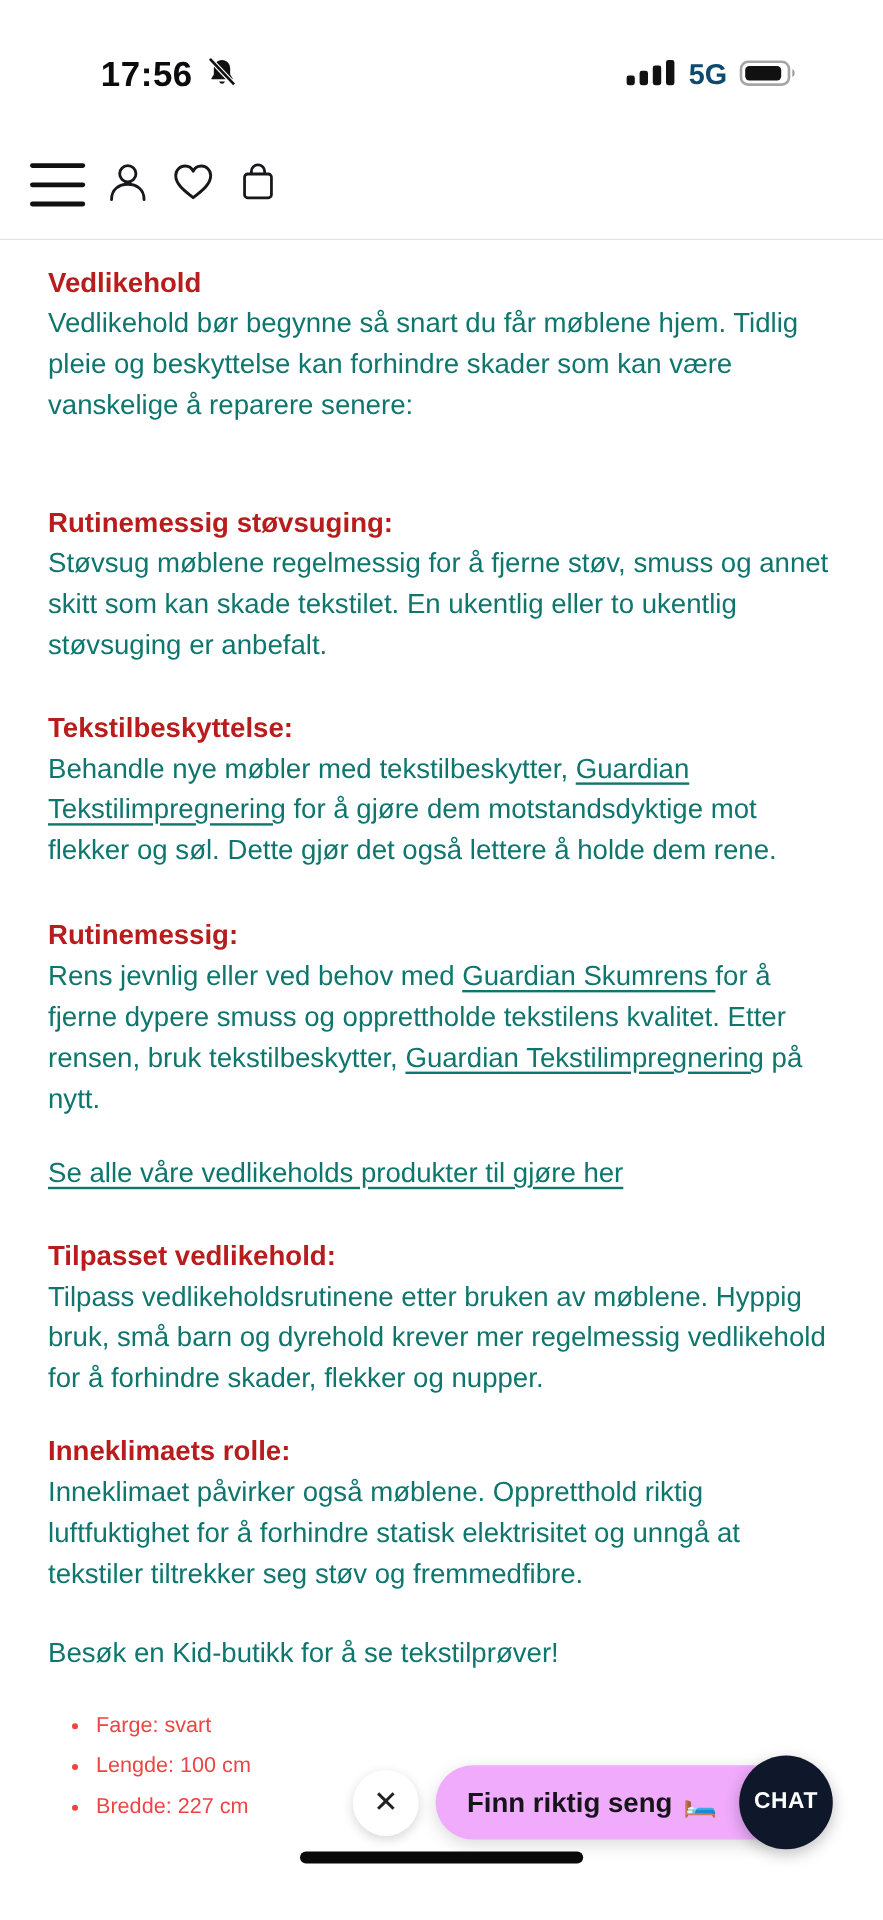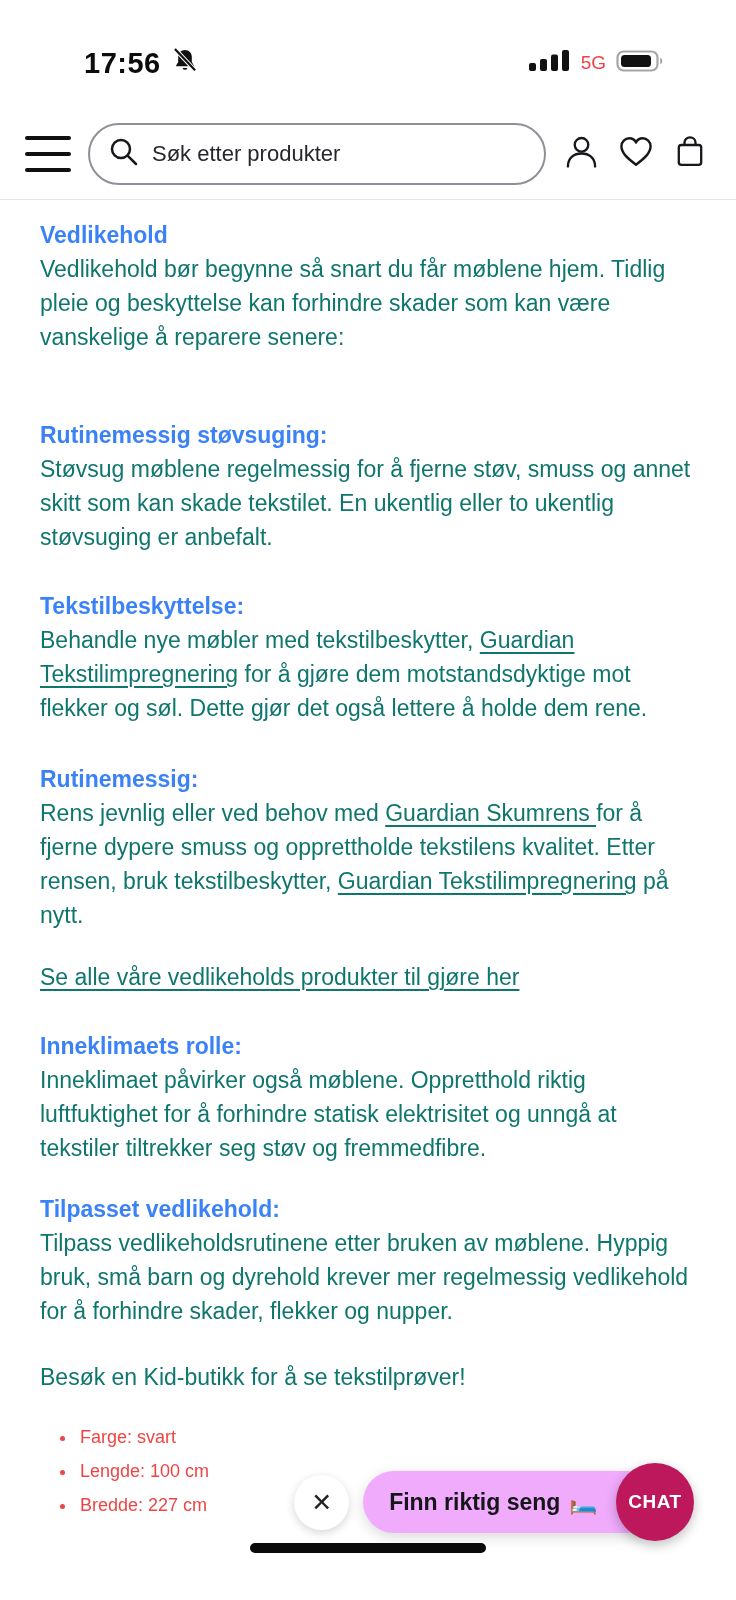--- a/index.html
+++ b/index.html
@@ -20,21 +20,21 @@
     height: 108px;
     display: flex;
     align-items: center;
     justify-content: space-between;
     padding: 18px 70px 0 84px;
     gap: 16px;
   }
   .status-left { display: flex; align-items: center; gap: 10px; }
   .status-time { font-size: 29px; font-weight: 700; letter-spacing: 0.5px; color: #0c0c0e; }
   .status-right { display: flex; align-items: center; gap: 10px; }
-  .network-label { font-size: 19px; font-weight: 400; color: #ef4444; }
+  .network-label { font-size: 24px; font-weight: 700; color: #0c4a6e; }
 
   
   .header {
     height: 92px;
     display: flex;
     align-items: center;
     padding: 0 28px 0 25px;
     gap: 17px;
     border-bottom: 1px solid #e3e3e5;
   }
@@ -56,21 +56,21 @@
   }
   .search-pill input {
     flex: 1; border: none; outline: none; background: transparent;
     font-size: 22px; color: #1d1d22; font-family: inherit;
   }
   .search-pill input::placeholder { color: #26262b; opacity: 1; }
   .hdr-icon-btn { background: none; border: none; cursor: pointer; padding: 0; display: flex; align-items: center; }
 
   
   .main { padding: 18px 44px 0 40px; }
-  .sec h3 { font-size: 23px; font-weight: 700; line-height: 34px; color: #3b82f6; }
+  .sec h3 { font-size: 23px; font-weight: 700; line-height: 34px; color: #b91c1c; }
   .sec p, .para { font-size: 23px; line-height: 34px; color: #0f766e; }
   .m-intro   { margin-bottom: 64px; }
   .m-stov    { margin-bottom: 35px; }
   .m-besk    { margin-bottom: 37px; }
   .m-rens    { margin-bottom: 28px; }
   .m-seeall  { margin-bottom: 35px; }
   .m-tilp    { margin-bottom: 27px; }
   .m-inne    { margin-bottom: 27px; }
   .m-visit   { margin-bottom: 26px; margin-top: 32px; }
   a.link {
@@ -109,21 +109,21 @@
     display: flex; align-items: center; gap: 9px;
     padding: 0 60px 0 26px;
     margin-right: -42px;
     font-size: 23px; font-weight: 600; color: #16161a;
     cursor: pointer;
     white-space: nowrap;
   }
   .chat-btn {
     position: relative;
     width: 78px; height: 78px; border-radius: 50%;
-    background: #be185d; color: #fff; border: none; cursor: pointer;
+    background: #0f172a; color: #fff; border: none; cursor: pointer;
     font-size: 19px; font-weight: 700; letter-spacing: 0.5px;
     box-shadow: 0 4px 12px rgba(0,0,0,0.25);
     font-family: inherit;
     z-index: 2;
   }
 
   
   .home-indicator {
     position: absolute;
     left: 50%; bottom: 47px;
@@ -170,29 +170,20 @@
       </span>
     </div>
   </div>
 
   <header class="header">
     <button class="menu-button" aria-label="menu">
       <span></span>
         <span></span>
         <span></span>
     </button>
-    <div class="search-pill">
-      <span>
-        <svg viewBox="0 0 32 32" width="32" height="32" aria-hidden="true">
-          <circle cx="13" cy="13" r="9" fill="none" stroke="#17171c" stroke-width="2.5"></circle>
-          <line x1="19.8" y1="19.8" x2="28" y2="28" stroke="#17171c" stroke-width="2.5" stroke-linecap="round"></line>
-        </svg>
-      </span>
-      <input type="text" placeholder="Søk etter produkter" style="">
-    </div>
     <button class="hdr-icon-btn" aria-label="account">
       <span>
         <svg viewBox="0 0 36 36" width="37" height="37" aria-hidden="true">
           <circle cx="18" cy="10.5" r="6.6" fill="none" stroke="#17171c" stroke-width="2.3"></circle>
           <path d="M4.8 31.5 C4.8 23 11 19 18 19 C25 19 31.2 23 31.2 31.5" fill="none" stroke="#17171c" stroke-width="2.3" stroke-linecap="round"></path>
         </svg>
       </span>
     </button>
     <button class="hdr-icon-btn" aria-label="favorites">
       <span>
@@ -228,28 +219,28 @@
       <p><span>Behandle nye møbler med tekstilbeskytter, </span><a class="link">Guardian Tekstilimpregnering</a><span> for å gjøre dem motstandsdyktige mot flekker og søl. Dette gjør det også lettere å holde dem rene.</span></p>
     </section>
 
     <section class="sec m-rens">
       <h3>Rutinemessig:</h3>
       <p><span>Rens jevnlig eller ved behov med </span><a class="link">Guardian Skumrens </a><span>for å fjerne dypere smuss og opprettholde tekstilens kvalitet. Etter rensen, bruk tekstilbeskytter, </span><a class="link">Guardian Tekstilimpregnering</a><span> på nytt.</span></p>
     </section>
 
     <p class="para m-seeall"><a class="link">Se alle våre vedlikeholds produkter til gjøre her</a></p>
 
+    <section class="sec m-tilp">
+      <h3>Tilpasset vedlikehold:</h3>
+      <p>Tilpass vedlikeholdsrutinene etter bruken av møblene. Hyppig bruk, små barn og dyrehold krever mer regelmessig vedlikehold for å forhindre skader, flekker og nupper.</p>
+    </section>
+
     <section class="sec m-inne">
       <h3>Inneklimaets rolle:</h3>
       <p>Inneklimaet påvirker også møblene. Oppretthold riktig luftfuktighet for å forhindre statisk elektrisitet og unngå at tekstiler tiltrekker seg støv og fremmedfibre.</p>
-    </section>
-
-    <section class="sec m-tilp">
-      <h3>Tilpasset vedlikehold:</h3>
-      <p>Tilpass vedlikeholdsrutinene etter bruken av møblene. Hyppig bruk, små barn og dyrehold krever mer regelmessig vedlikehold for å forhindre skader, flekker og nupper.</p>
     </section>
 
     <p class="para m-visit">Besøk en Kid-butikk for å se tekstilprøver!</p>
 
     <ul class="specs">
       <li>Farge: svart</li>
       <li>Lengde: 100 cm</li>
       <li>Bredde: 227 cm</li>
     </ul>
 

